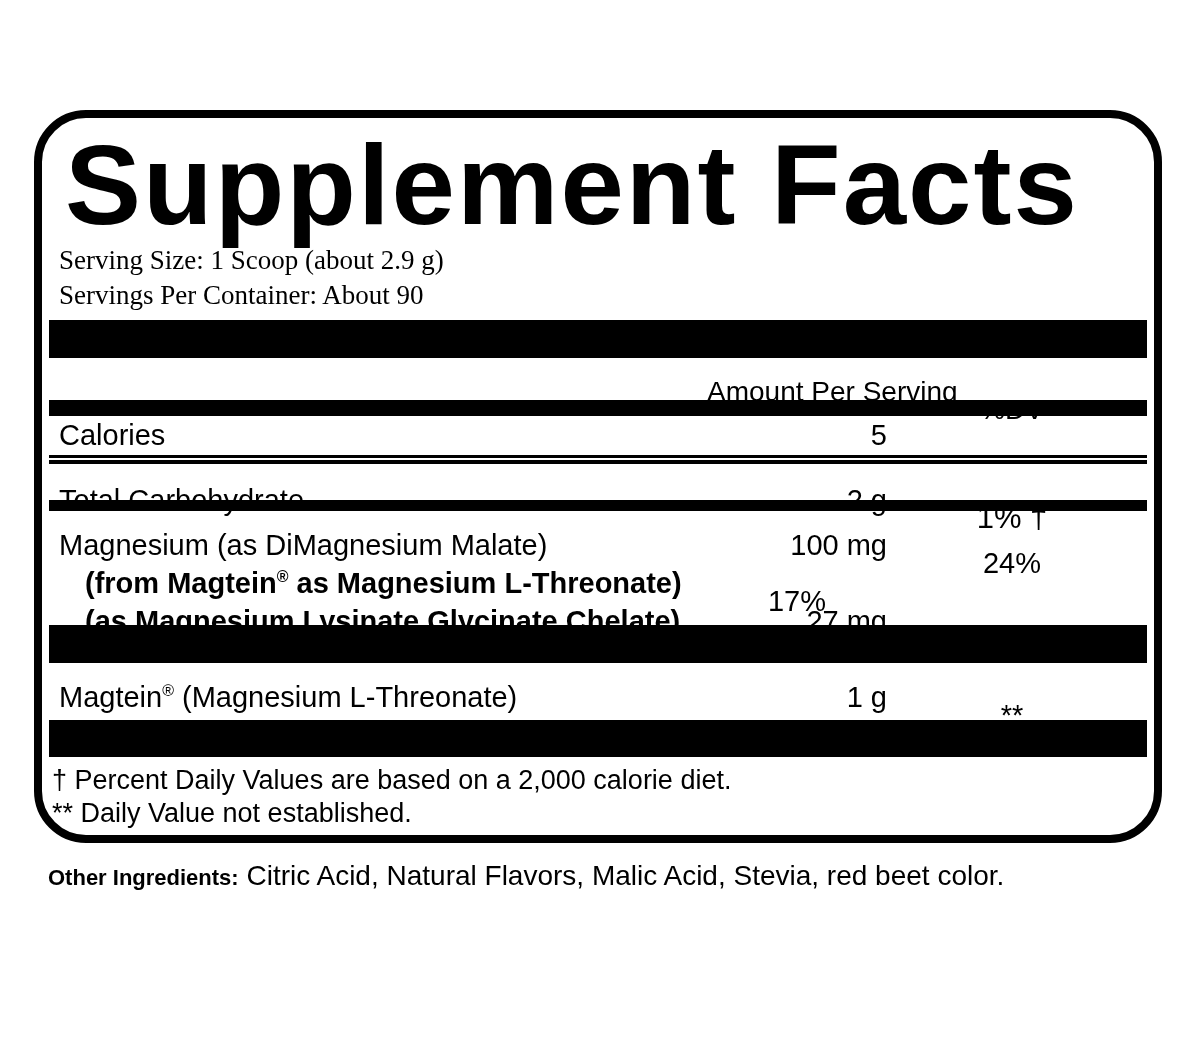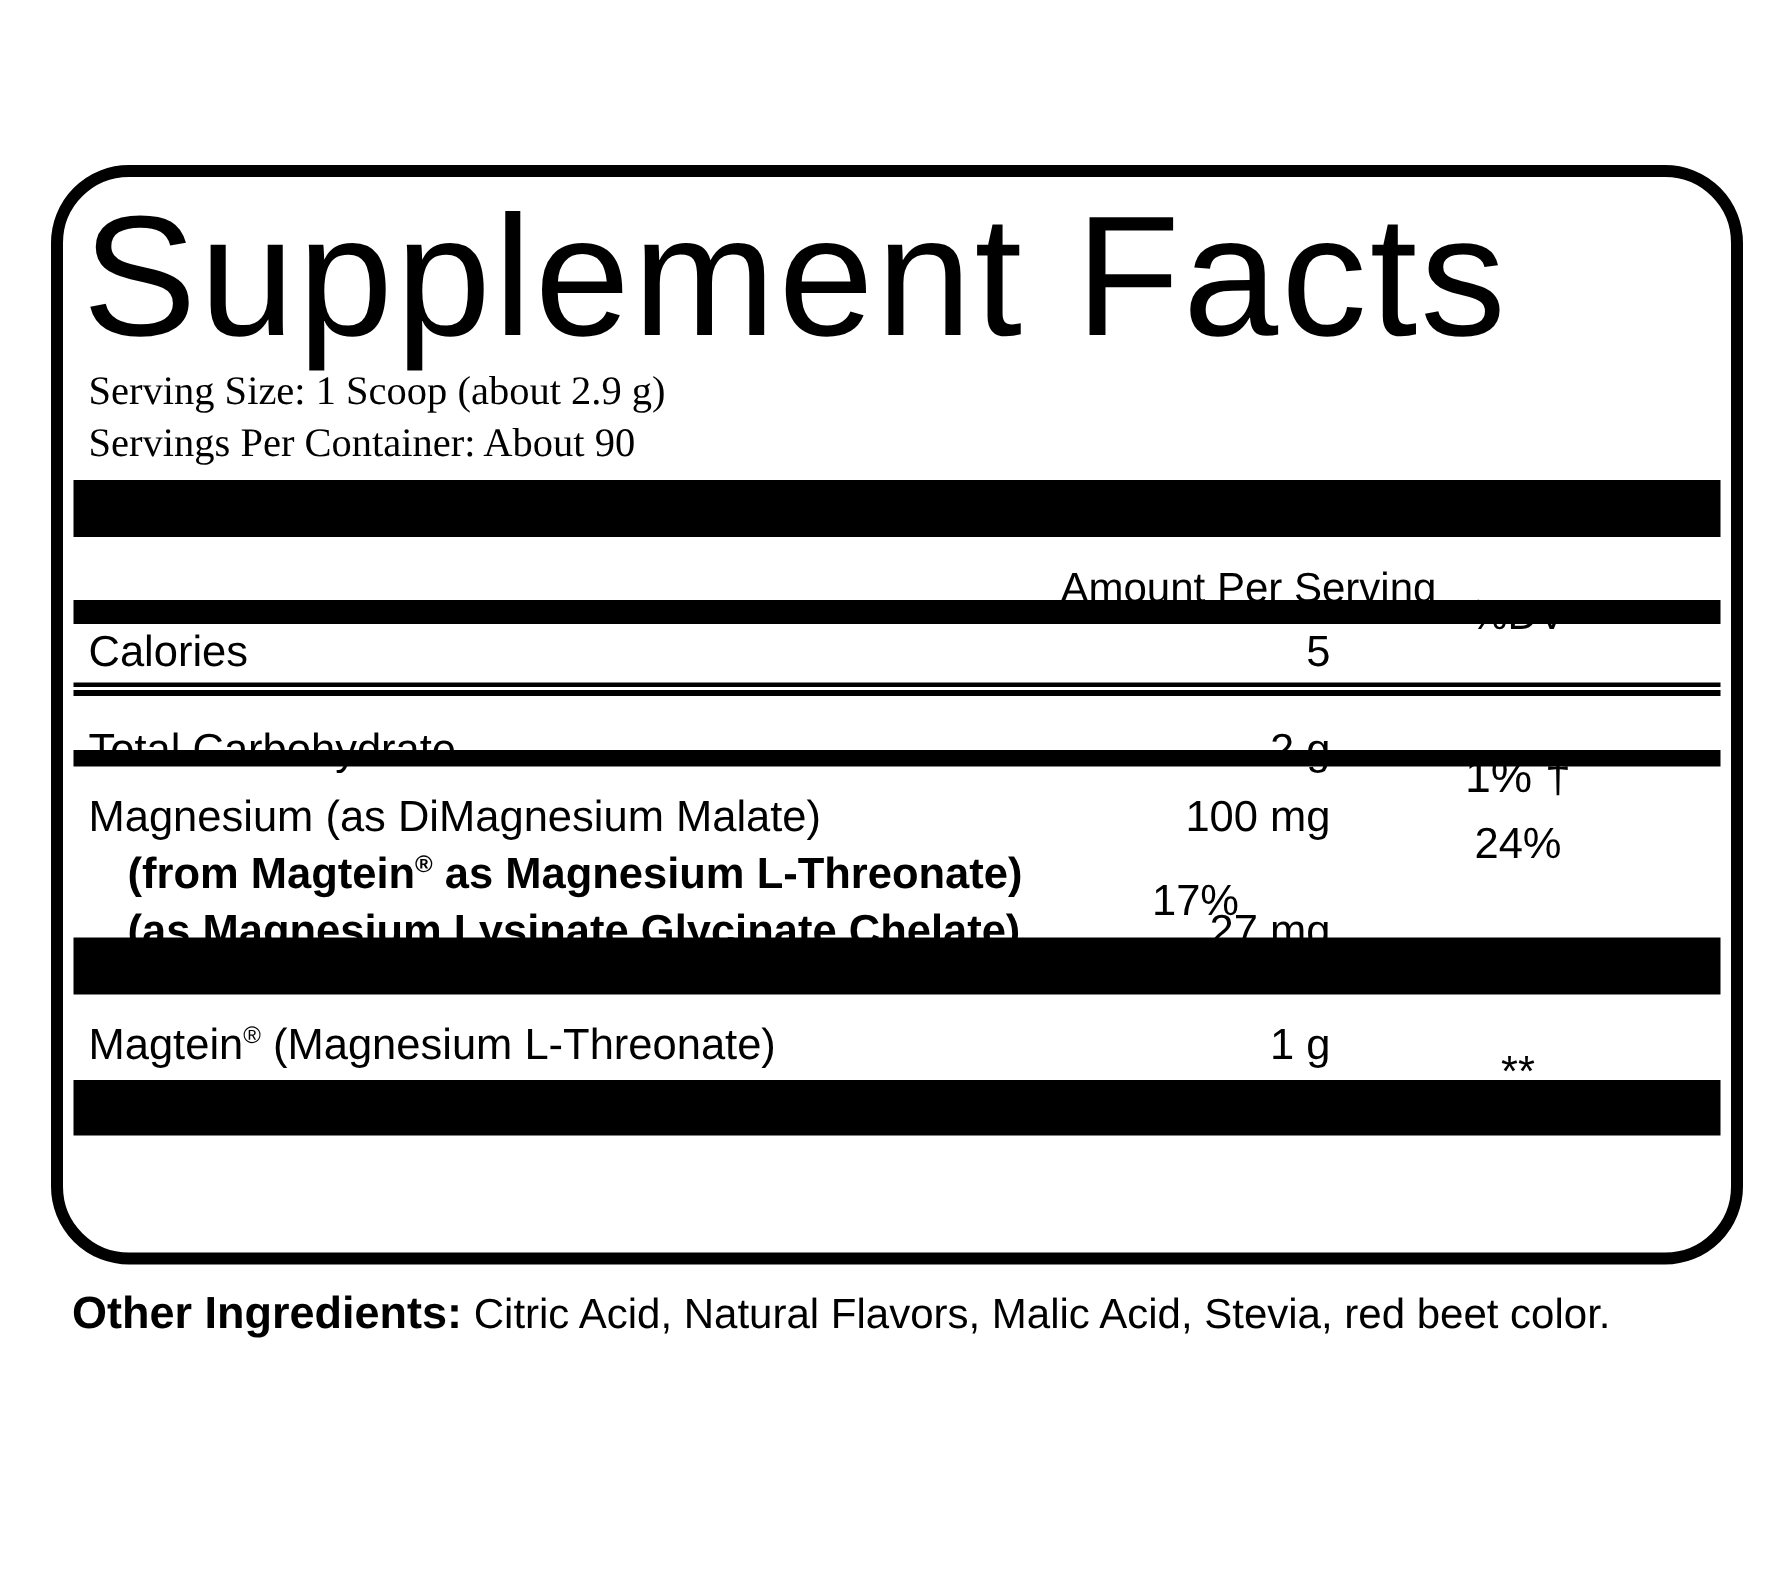--- a/index.html
+++ b/index.html
@@ -25,23 +25,23 @@
     width: 1128px;
     height: 733px;
     box-sizing: border-box;
     border: 8px solid #000;
     border-radius: 52px;
     padding: 0 7px;
     background: #fff;
     overflow: hidden;
   }
   .title {
-    margin: 10px 0 0 6px;
+    margin: 10px 0 0 16px;
     font-size: 114px;
-    font-weight: normal;
+    font-weight: bold;
     letter-spacing: 2px;
     line-height: 1.0;
     white-space: nowrap;
   }
   .serving-block {
     margin: 1px 0 0 10px;
     font-family: Liberation Serif, serif;
   }
   .serving-line {
     font-size: 27px;
@@ -89,21 +89,21 @@
   .other-ingredients {
     position: absolute;
     left: 48px;
     top: 858px;
     font-size: 28px;
     line-height: 36px;
     white-space: nowrap;
   }
   .other-ingredients .oi-label {
     font-weight: bold;
-    font-size: 30px;
+    font-size: 22px;
   }
 </style>
 </head>
 <body>
 
 <div class="stage">
 
   <div class="panel">
 
     <div class="title">Supplement Facts</div>
@@ -159,20 +159,24 @@
     <div class="bar bar-thick"></div>
 
     <div class="row row-magtein">
       <span class="name">Magtein<sup class="reg">®</sup> (Magnesium L-Threonate)</span>
       <span class="amount">1 g</span>
       <span class="dv">**</span>
     </div>
 
     <div class="bar bar-foot"></div>
 
+    <div class="footnotes">
+      <div class="footnote-line">† Percent Daily Values are based on a 2,000 calorie diet.</div>
+      <div class="footnote-line">** Daily Value not established.</div>
+    </div>
 
   </div>
 
   <div class="other-ingredients">
     <span class="oi-label">Other Ingredients:</span>
     <span class="oi-text">Citric Acid, Natural Flavors, Malic Acid, Stevia, red beet color.</span>
   </div>
 
 </div>
 

